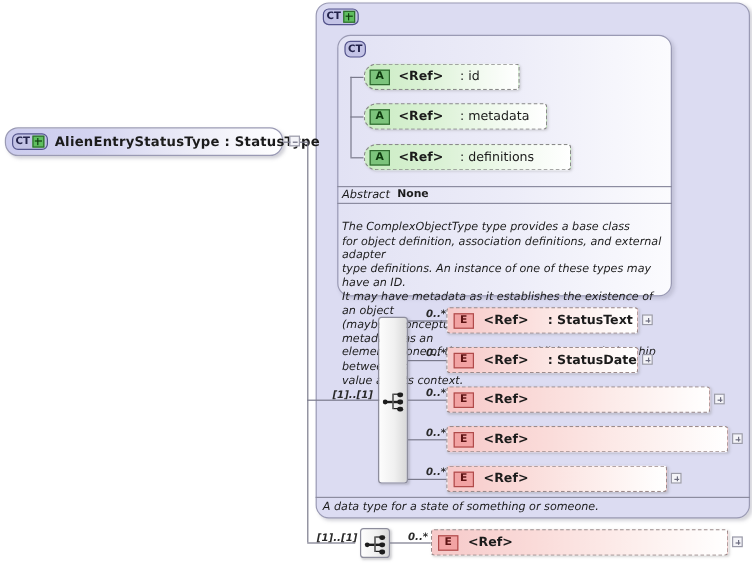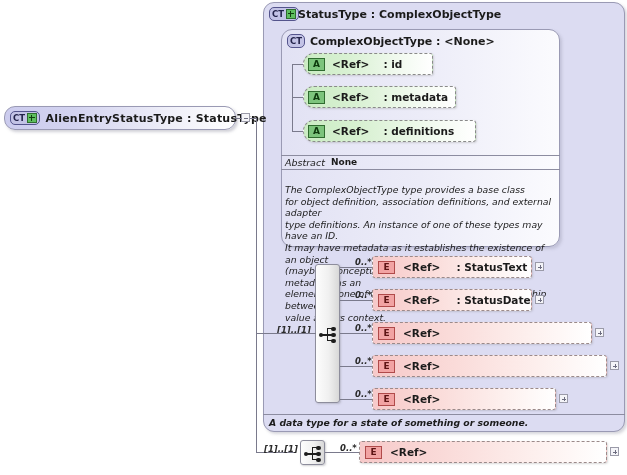--- a/index.html
+++ b/index.html
@@ -84,21 +84,21 @@
     padding-left:4px;white-space:nowrap;
     box-shadow:1px 1px 2px rgba(130,130,130,.30);
   }
   .abadge{
     display:inline-flex;align-items:center;justify-content:center;
     width:17px;height:13px;box-sizing:border-box;
     border:1.3px solid #2f6b2f;background:#7cc47c;
     font-size:9px;font-weight:bold;color:#0e3a0e;line-height:1;
   }
   .attr .nm{font-size:10.5px;font-weight:bold;color:#1b1b1b;margin-left:7px;}
-  .attr .tp{font-size:10.5px;font-weight:bold;color:#1b1b1b;margin-left:14px;}
+  .attr .tp{font-size:10.5px;font-weight:normal;color:#1b1b1b;margin-left:14px;}
 
   
   .elem{
     position:absolute;box-sizing:border-box;
     height:22px;
     border:1px dashed #9b8a8a;
     border-radius:3px;
     background:linear-gradient(to right,#f6c9c9 0%,#fadbd9 35%,#fdf0ee 72%,#ffffff 100%);
     display:flex;align-items:center;
     padding-left:5px;white-space:nowrap;
@@ -162,27 +162,25 @@
 </head>
 <body>
 
 <div id="canvas">
 
   <div class="panel" style="left:263px;top:2px;width:362px;height:430px;"></div>
   <div class="badge" style="position:absolute;left:269px;top:7px;">
     <span>CT</span>
       <span class="plus"></span>
   </div>
-  <div class="panel-title" style="left:298px;top:8px;">StatusType : ComplexObjectType</div>
 
   <div class="panel-inner" style="left:281px;top:29px;width:279px;height:218px;"></div>
   <div class="badge" style="position:absolute;left:287px;top:34px;">
     <span>CT</span>
   </div>
-  <div class="panel-title" style="left:310px;top:35px;">ComplexObjectType : &lt;None&gt;</div>
 
   <div class="vline" style="left:292px;top:64px;height:67px;"></div>
   <div class="hline" style="left:292px;top:64px;width:11px;"></div>
   <div class="hline" style="left:292px;top:97px;width:11px;"></div>
   <div class="hline" style="left:292px;top:131px;width:11px;"></div>
 
   <div class="attr" style="left:303px;top:53px;width:130px;">
     <span class="abadge">
         <span>A</span>
       </span>
@@ -282,21 +280,21 @@
   <div class="card" style="left:355px;top:389px;">0..*</div>
   <div class="elem" style="left:372px;top:388px;width:184px;">
     <span class="ebadge">
         <span>E</span>
       </span>
     <span class="nm">&lt;Ref&gt;</span>
   </div>
   <div class="expand" style="left:559px;top:394px;"></div>
 
   <div class="doc-rule" style="left:263px;top:414px;width:362px;"></div>
-  <div class="doc-text" style="left:269px;top:417px;width:350px;font-weight:bold;">A data type for a state of something or someone.</div>
+  <div class="doc-text" style="left:269px;top:417px;width:350px;">A data type for a state of something or someone.</div>
 
   <div class="ctbox" style="left:4px;top:106px;width:232px;height:24px;">
     <span class="badge">
       <span>CT</span>
         <span class="plus"></span>
     </span>
     <span class="lbl">AlienEntryStatusType : StatusType</span>
   </div>
   <div class="collapse" style="left:241px;top:113px;"></div>
 

